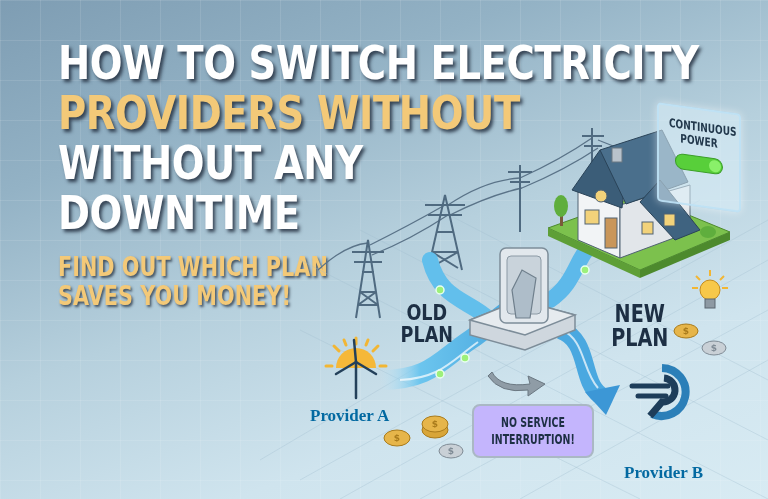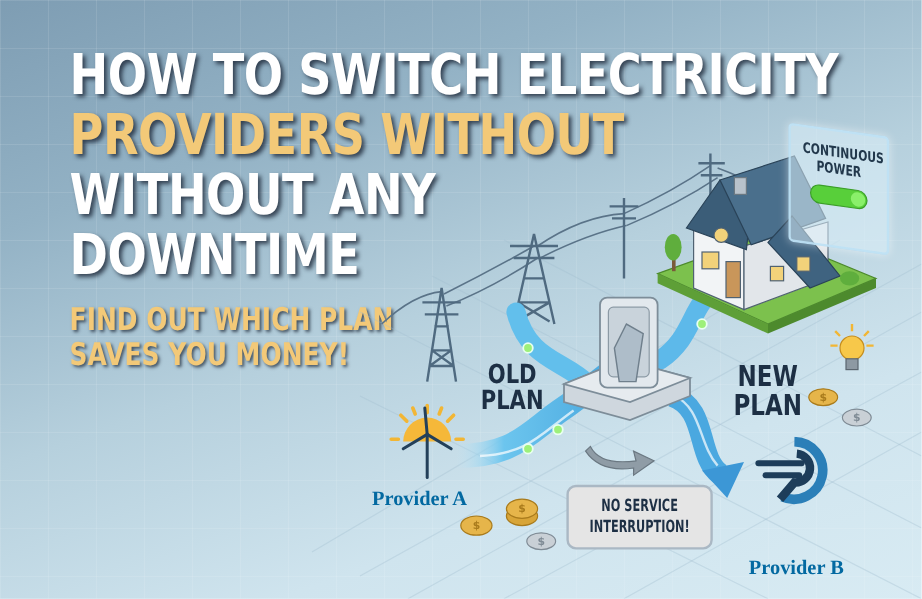--- a/index.html
+++ b/index.html
@@ -11,21 +11,21 @@
     background-size:40px 40px;}
   .headline{position:absolute;left:58px;top:38px;font-family:"DejaVu Sans",sans-serif;font-weight:bold;
     font-size:47px;line-height:50px;letter-spacing:-0.5px;transform:scaleX(.82);transform-origin:left top;
     text-shadow:3px 3px 4px rgba(20,30,45,.75);}
   .headline .w{color:#ffffff;white-space:nowrap;}
   .headline .y{color:#f3c978;white-space:nowrap;}
   .sub{position:absolute;left:58px;top:253px;font-family:"DejaVu Sans",sans-serif;font-weight:bold;font-size:26px;line-height:29px;
     color:#f3c978;transform:scaleX(.8);transform-origin:left top;text-shadow:2px 2px 3px rgba(20,30,45,.7);white-space:nowrap;}
   .label{position:absolute;font-family:"DejaVu Sans",sans-serif;font-weight:bold;color:#1d2f44;text-align:center;transform:scaleX(.8);}
   .prov{position:absolute;font-family:Liberation Serif, serif;font-weight:bold;color:#0369a1;font-size:17px;}
-  .bubble{position:absolute;left:472px;top:404px;width:118px;height:50px;background:#e5e5e5;border:2px solid #aab8c4;border-radius:8px;
+  .bubble{position:absolute;left:472px;top:404px;width:118px;height:50px;background:#c4b5fd;border:2px solid #aab8c4;border-radius:8px;
     display:flex;align-items:center;justify-content:center;}
   .bubble span{font-family:"DejaVu Sans",sans-serif;font-weight:bold;font-size:14px;line-height:17px;color:#1d2f44;text-align:center;transform:scaleX(.82);display:block;}
   .panel{position:absolute;left:657px;top:108px;width:80px;height:95px;background:rgba(220,240,250,.55);border:2px solid rgba(190,225,245,.9);border-radius:4px;
     transform:skewY(8deg);box-shadow:0 0 8px rgba(255,255,255,.5);}
   .panel .t{font-family:"DejaVu Sans",sans-serif;font-weight:bold;font-size:12px;line-height:14px;color:#22384c;text-align:center;margin-top:10px;transform:scaleX(.75);}
   .toggle{width:46px;height:14px;background:#58cf3a;border-radius:8px;margin:8px auto 0;position:relative;border:1px solid #3b9e28;}
   .toggle::after{content:"";position:absolute;right:1px;top:1px;width:12px;height:12px;border-radius:50%;background:#8af06a;}
   svg{position:absolute;}
 </style>
 </head>

